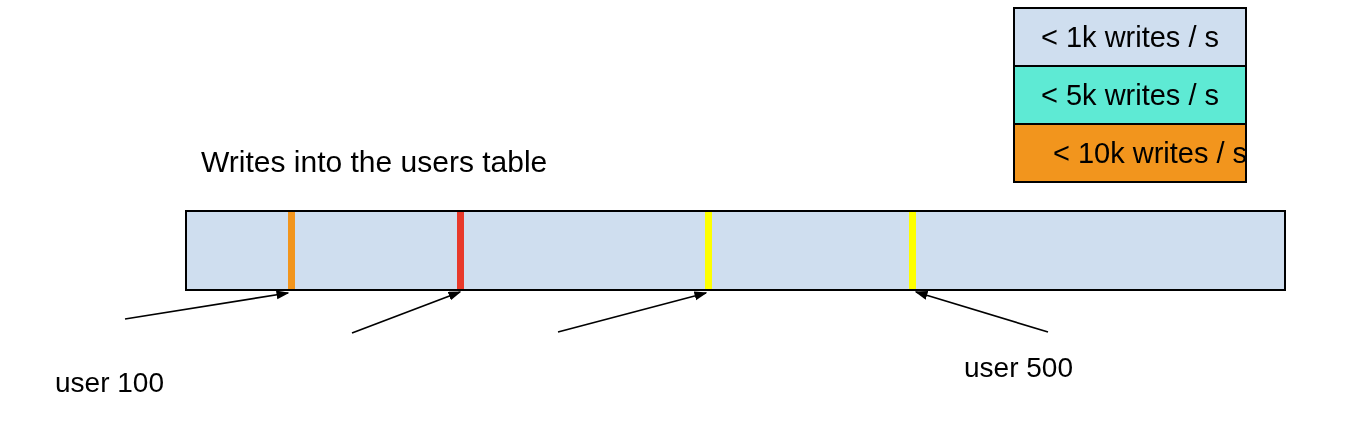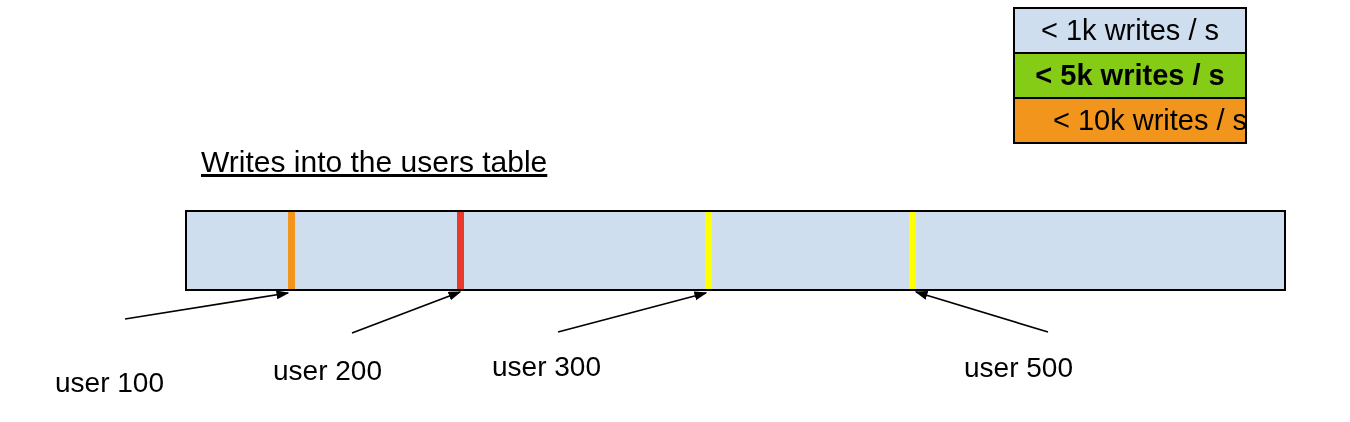--- a/index.html
+++ b/index.html
@@ -14,34 +14,33 @@
   }
 
   
   .diagram-title {
     position: absolute;
     left: 201px;
     top: 147px;
     font-size: 30px;
     line-height: 1;
     white-space: nowrap;
-    text-decoration: underline;
   }
 
   
   .legend {
     position: absolute;
     left: 1013px;
     top: 7px;
     width: 234px;
   }
   .legend-row {
     box-sizing: border-box;
     width: 234px;
-    height: 47px;
+    height: 60px;
     margin-top: -2px;
     border: 2px solid #000000;
     display: flex;
     align-items: center;
     justify-content: center;
     font-size: 29px;
     white-space: nowrap;
   }
   .legend-row:first-child { margin-top: 0; }
 
@@ -88,21 +87,21 @@
 </style>
 </head>
 <body>
 
 <div class="canvas">
 
   <div class="diagram-title">Writes into the users table</div>
 
   <div class="legend">
     <div class="legend-row" style="background-color: rgb(207, 222, 239);">&lt; 1k writes / s</div>
-    <div class="legend-row" style="background-color: #84cc16; font-weight: bold;">&lt; 5k writes / s</div>
+    <div class="legend-row" style="background-color: #5eead4;">&lt; 5k writes / s</div>
     <div class="legend-row" style="background-color: rgb(242, 149, 29); padding-left: 40px;">&lt; 10k writes / s</div>
   </div>
 
   <div class="users-bar" style="background-color: rgb(207, 222, 239);">
     <div class="marker marker-1" style="background-color: rgb(242, 149, 29);"></div>
     <div class="marker marker-2" style="background-color: rgb(232, 57, 42);"></div>
     <div class="marker marker-3" style="background-color: rgb(254, 255, 0);"></div>
     <div class="marker marker-4" style="background-color: rgb(254, 255, 0);"></div>
   </div>
 
@@ -112,17 +111,15 @@
         <path d="M0,0 L13,4.5 L0,9 Z" fill="#000000"></path>
       </marker>
     </defs>
     <line x1="125" y1="319" x2="288" y2="293" stroke="#000000" stroke-width="1.7" marker-end="url(#arrowhead)"></line>
     <line x1="352" y1="333" x2="460" y2="292" stroke="#000000" stroke-width="1.7" marker-end="url(#arrowhead)"></line>
     <line x1="558" y1="332" x2="706" y2="293" stroke="#000000" stroke-width="1.7" marker-end="url(#arrowhead)"></line>
     <line x1="1048" y1="332" x2="916" y2="292" stroke="#000000" stroke-width="1.7" marker-end="url(#arrowhead)"></line>
   </svg>
 
   <div class="user-label user-label-1">user 100</div>
-  <div class="user-label user-label-2">user 200</div>
-  <div class="user-label user-label-3">user 300</div>
   <div class="user-label user-label-4">user 500</div>
 
 </div>
 
 </body></html>

